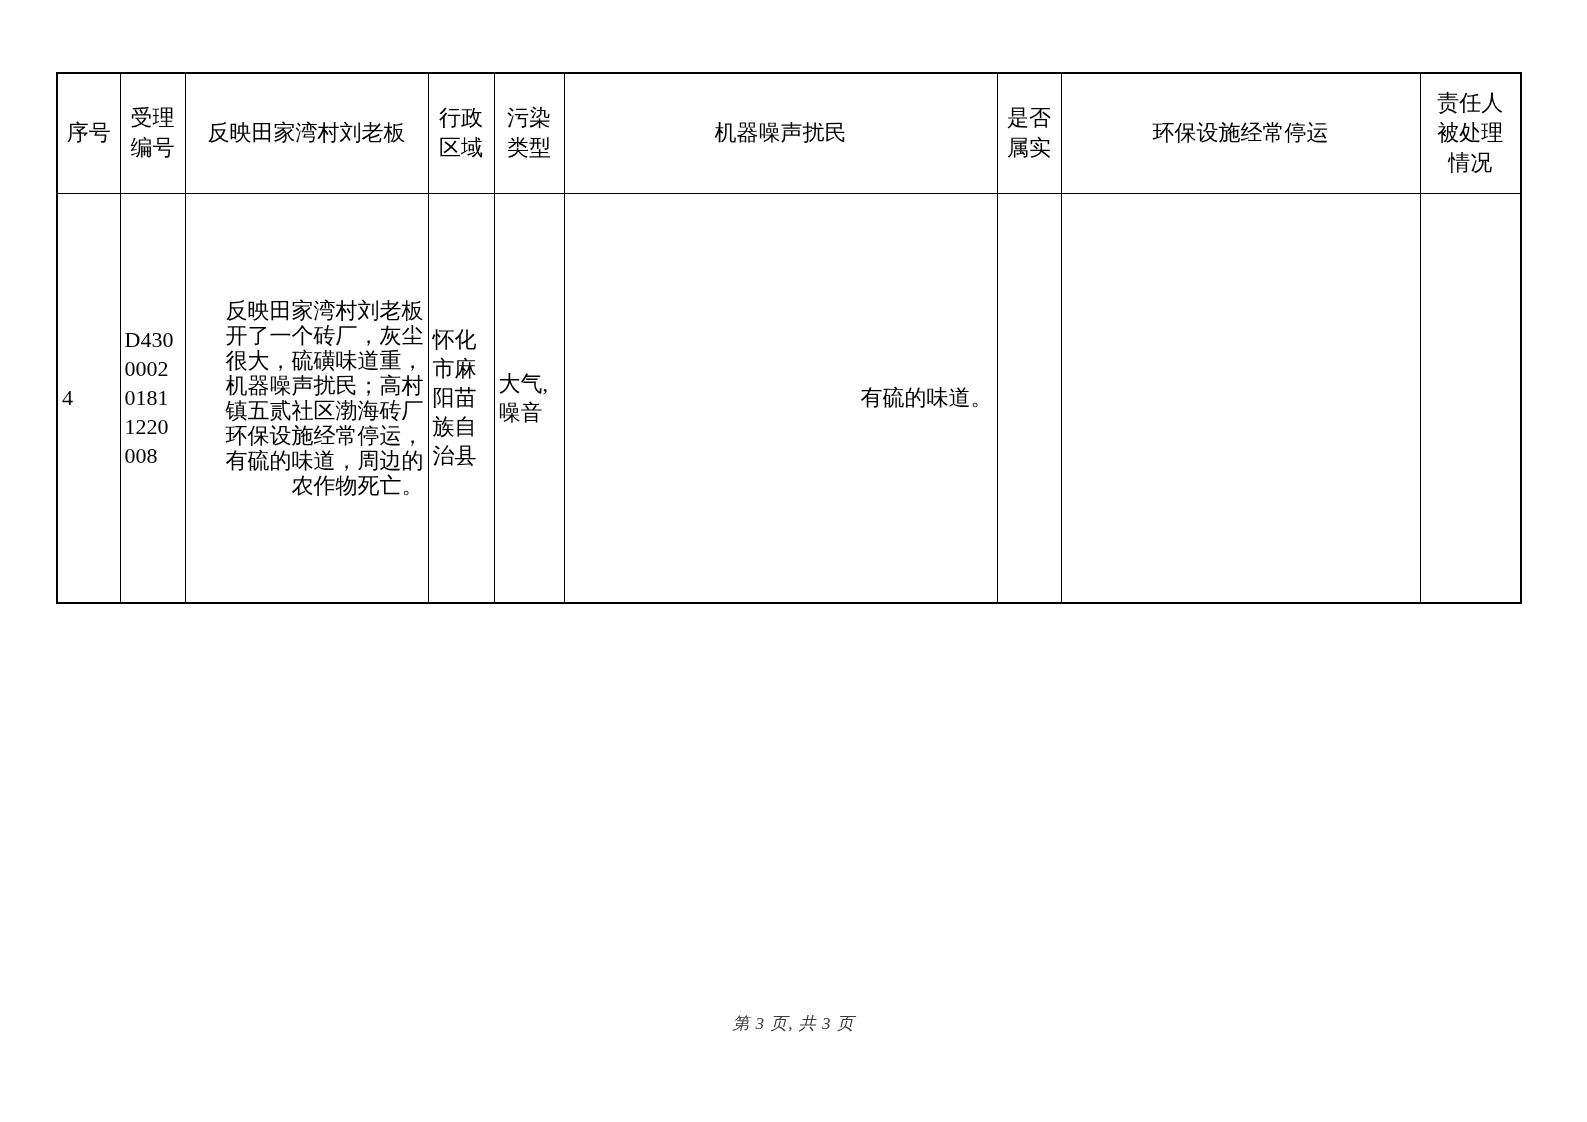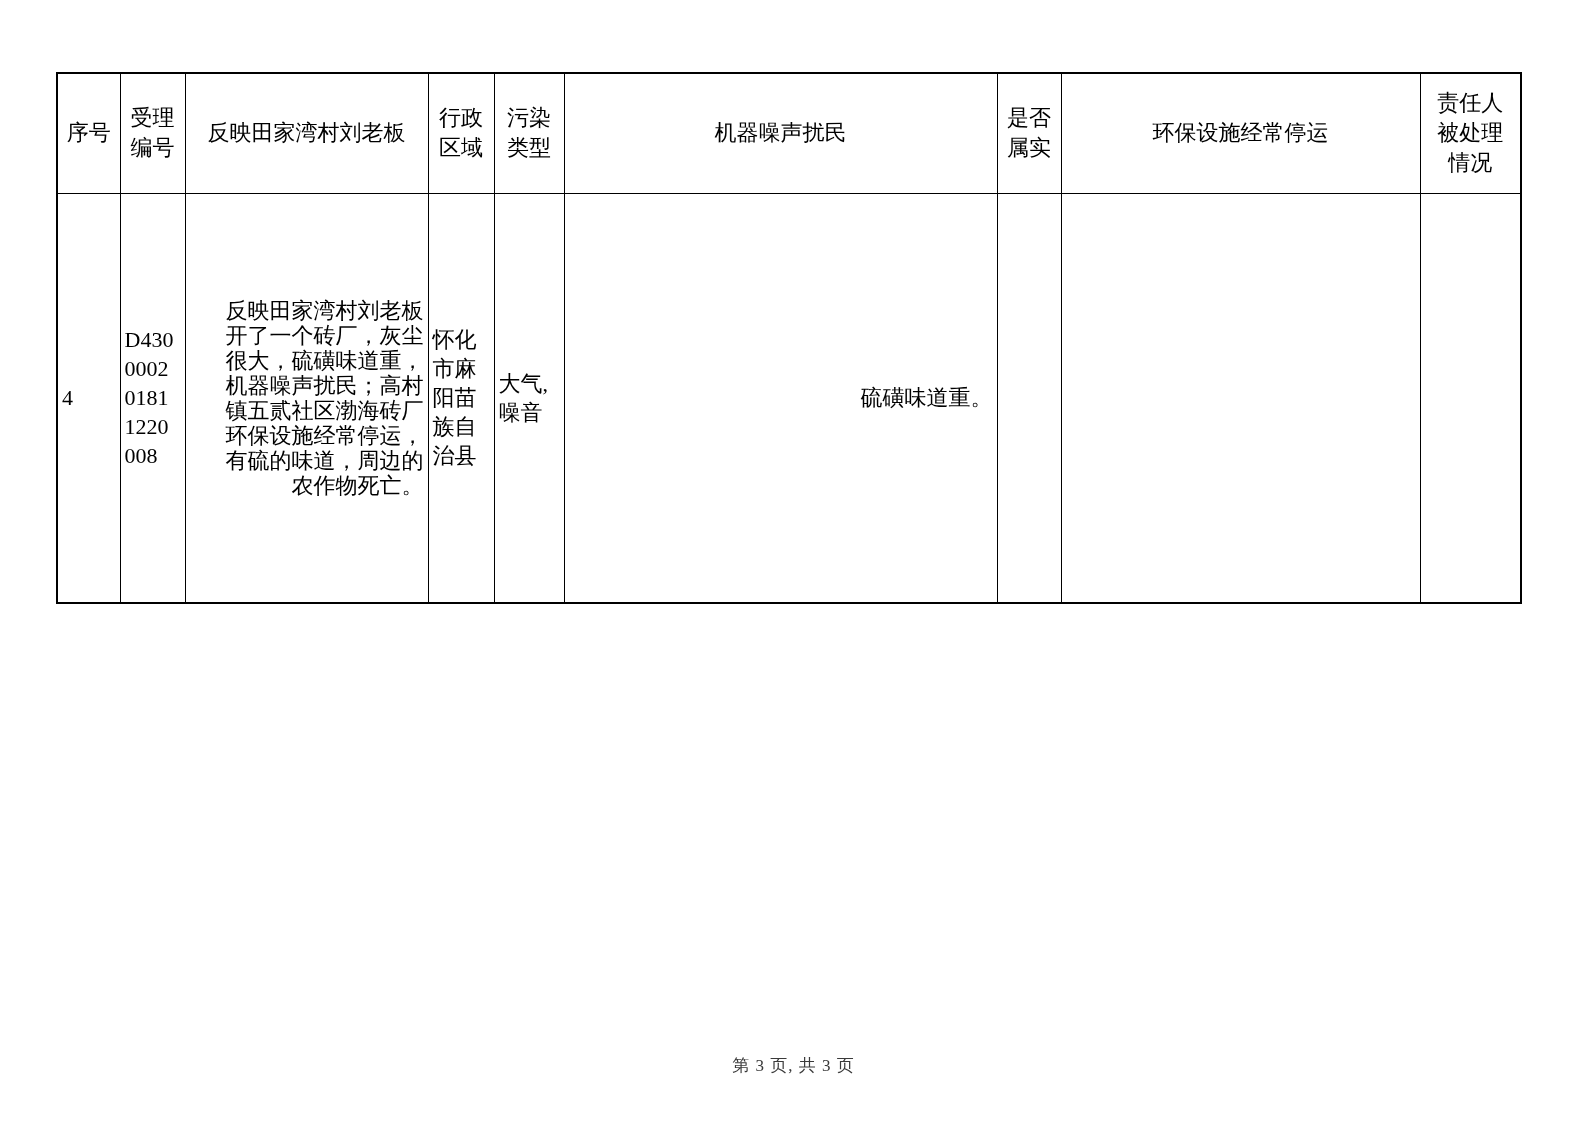--- a/index.html
+++ b/index.html
@@ -55,26 +55,27 @@
   }
   td.c-left {
     text-align: right;
     line-height: 25px;
     padding-left: 6px;
     padding-right: 4px;
   }
   .page-footer {
     position: absolute;
     left: 0;
-    top: 1054px;
+    top: 1012px;
     width: 100%;
     text-align: center;
     font-size: 17px;
     color: #3a3a3a;
     letter-spacing: 1px;
+    font-style: italic;
   }
 </style>
 </head>
 <body>
 
 <div class="page">
 
   <table class="doc-table">
     <colgroup>
       <col style="width:63px">
@@ -122,21 +123,21 @@
 环保设施经常停运，
 有硫的味道，周边的
 农作物死亡。</td>
         <td class="c-center">怀化
 市麻
 阳苗
 族自
 治县</td>
         <td class="c-center">大气,
 噪音</td>
-        <td class="c-left">硫磺味道重。</td>
+        <td class="c-left">有硫的味道。</td>
         <td class="c-center"></td>
         <td class="c-left"></td>
         <td class="c-center"></td>
       </tr>
     </tbody>
   </table>
 
   <div class="page-footer">第 3 页, 共 3 页</div>
 
 </div>

